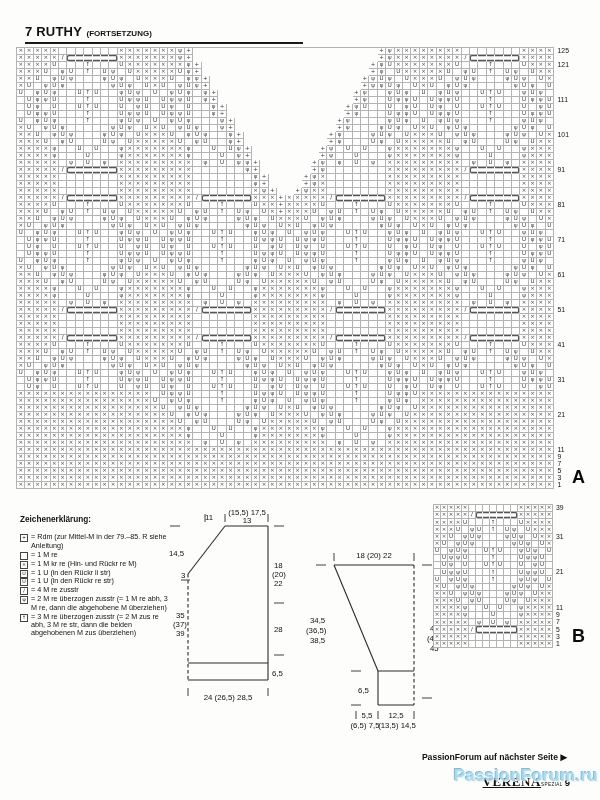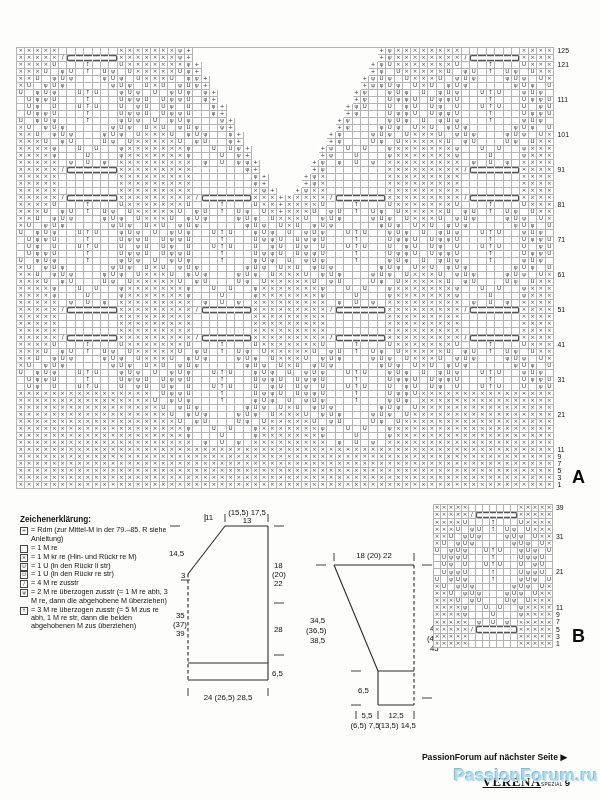--- a/index.html
+++ b/index.html
@@ -16,21 +16,21 @@
         font-family:"DejaVu Sans",sans-serif;font-size:5.5px;line-height:1;color:#333;
         display:flex;align-items:center;justify-content:center;overflow:hidden;}
   .cell.hole{border-color:transparent;background:#fdfdfc;}
   .cell.cs{box-shadow:inset 1px 0 0 #555,inset 0 1.3px 0 #555,inset 0 -1.3px 0 #555;border-right-color:transparent;border-radius:2px 0 0 2px;}
   .cell.cm{box-shadow:inset 0 1.3px 0 #555,inset 0 -1.3px 0 #555;border-right-color:transparent;}
   .cell.ce{box-shadow:inset -1px 0 0 #555,inset 0 1.3px 0 #555,inset 0 -1.3px 0 #555;border-radius:0 2px 2px 0;}
   .rowlab{position:absolute;font-size:6.8px;line-height:7px;color:#111;}
   .biglab{position:absolute;font-weight:bold;font-size:18px;color:#0a0a0a;}
   
   .legend{position:absolute;left:20px;top:516px;width:152px;font-size:7.2px;line-height:8.4px;}
-  .lg-title{font-weight:bold;font-size:8.2px;margin-bottom:2px;}
+  .lg-title{font-weight:bold;font-size:8.2px;margin-bottom:9px;}
   .lg-entry{position:relative;padding-left:11px;margin-bottom:.5px;}
   .lg-entry.noindent{padding-left:0;}
   .lg-sym{position:absolute;left:0;top:1px;width:6px;height:6px;border:.8px solid #444;
           font-family:"DejaVu Sans",sans-serif;font-size:4.8px;line-height:6px;text-align:center;display:inline-block;background:#fff;}
   .lg-cable{display:inline-block;width:30px;height:5px;border:.8px solid #444;vertical-align:-1px;
             background:repeating-linear-gradient(90deg,#888 0 1px,transparent 1px 4px);}
   
   .schem{position:absolute;}
   .schem text{font-size:7.8px;fill:#111;font-family:"Liberation Sans",sans-serif;}
   .ln{stroke:#2b2b2b;stroke-width:1.1;fill:none;}
@@ -43,20 +43,24 @@
   .brand .b2{font-size:4.6px;letter-spacing:.4px;}
   .brand .b3{font-weight:bold;font-size:9.5px;}
   .wm{position:absolute;right:2px;top:766px;font-size:17px;font-weight:bold;letter-spacing:.3px;
       color:#a9d8ec;text-shadow:1px 1px 0 #e4f4fb,-1px -1px 0 #7db7d4;opacity:.95;}
 </style>
 </head>
 <body>
 
 <div class="sheet">
 
+  <div class="hdr">
+    <span class="t1">7 RUTHY</span>
+    <span class="t2">(FORTSETZUNG)</span>
+  </div>
 
   <div class="chart" style="left:16px;top:47px;">
     <div class="grid" style="grid-template-columns: repeat(64, 8.4px); grid-auto-rows: 7px;">
         <span class="cell">×</span>
         <span class="cell">×</span>
         <span class="cell">×</span>
         <span class="cell">×</span>
         <span class="cell">×</span>
         <span class="cell"></span>
         <span class="cell"></span>
@@ -4132,21 +4136,21 @@
     <div class="lg-entry">
       <span class="lg-sym">∕</span>
       <span>= 4 M re zusstr</span>
     </div>
     <div class="lg-entry">
       <span class="lg-sym">ψ</span>
       <span>= 2 M re überzogen zusstr (= 1 M re abh, 3 M re, dann die abgehobene M überziehen)</span>
     </div>
     <div class="lg-entry">
       <span class="lg-sym">↑</span>
-      <span>= 3 M re überzogen zusstr (= 5 M zus re abh, 1 M re str, dann die beiden abgehobenen M zus überziehen)</span>
+      <span>= 3 M re überzogen zusstr (= 2 M zus re abh, 3 M re str, dann die beiden abgehobenen M zus überziehen)</span>
     </div>
   </div>
 
   <svg class="schem" style="left:168px;top:508px;" width="140" height="208" viewBox="0 0 140 208">
     <line class="ln" x1="57" y1="18" x2="100" y2="18"></line>
     <line class="ln" x1="100" y1="18" x2="100" y2="172"></line>
     <line class="ln" x1="20" y1="172" x2="100" y2="172"></line>
     <line class="ln" x1="57" y1="18" x2="20" y2="66"></line>
     <path class="dash" d="M20 66 L20 172"></path>
     <line class="ln" x1="20" y1="155" x2="100" y2="155"></line>

